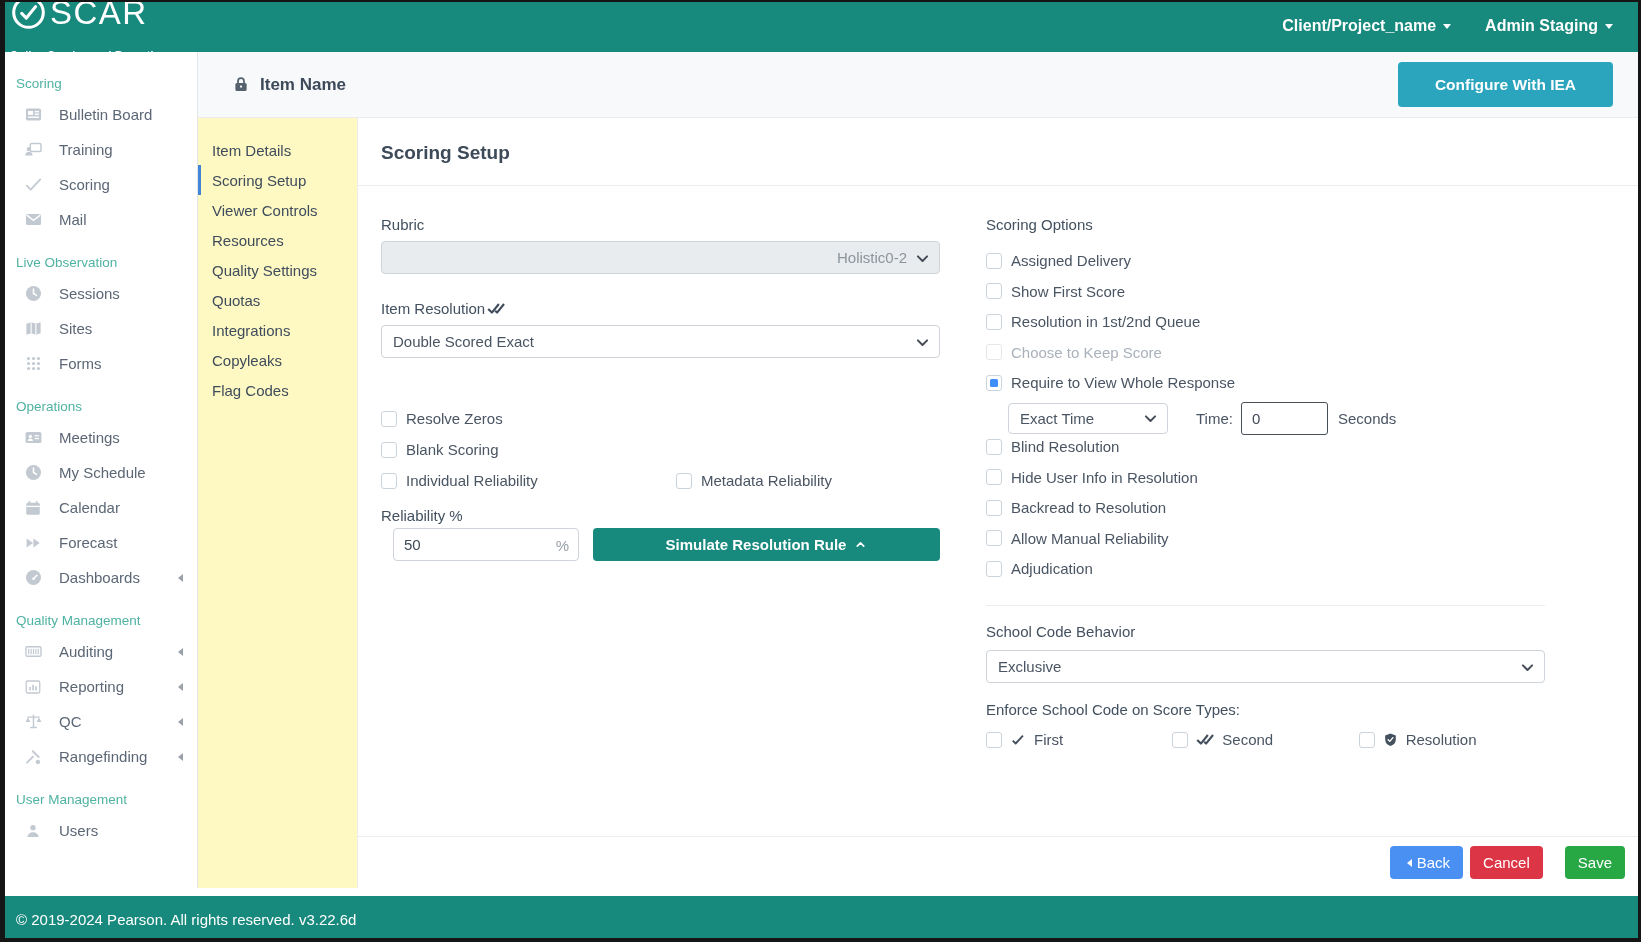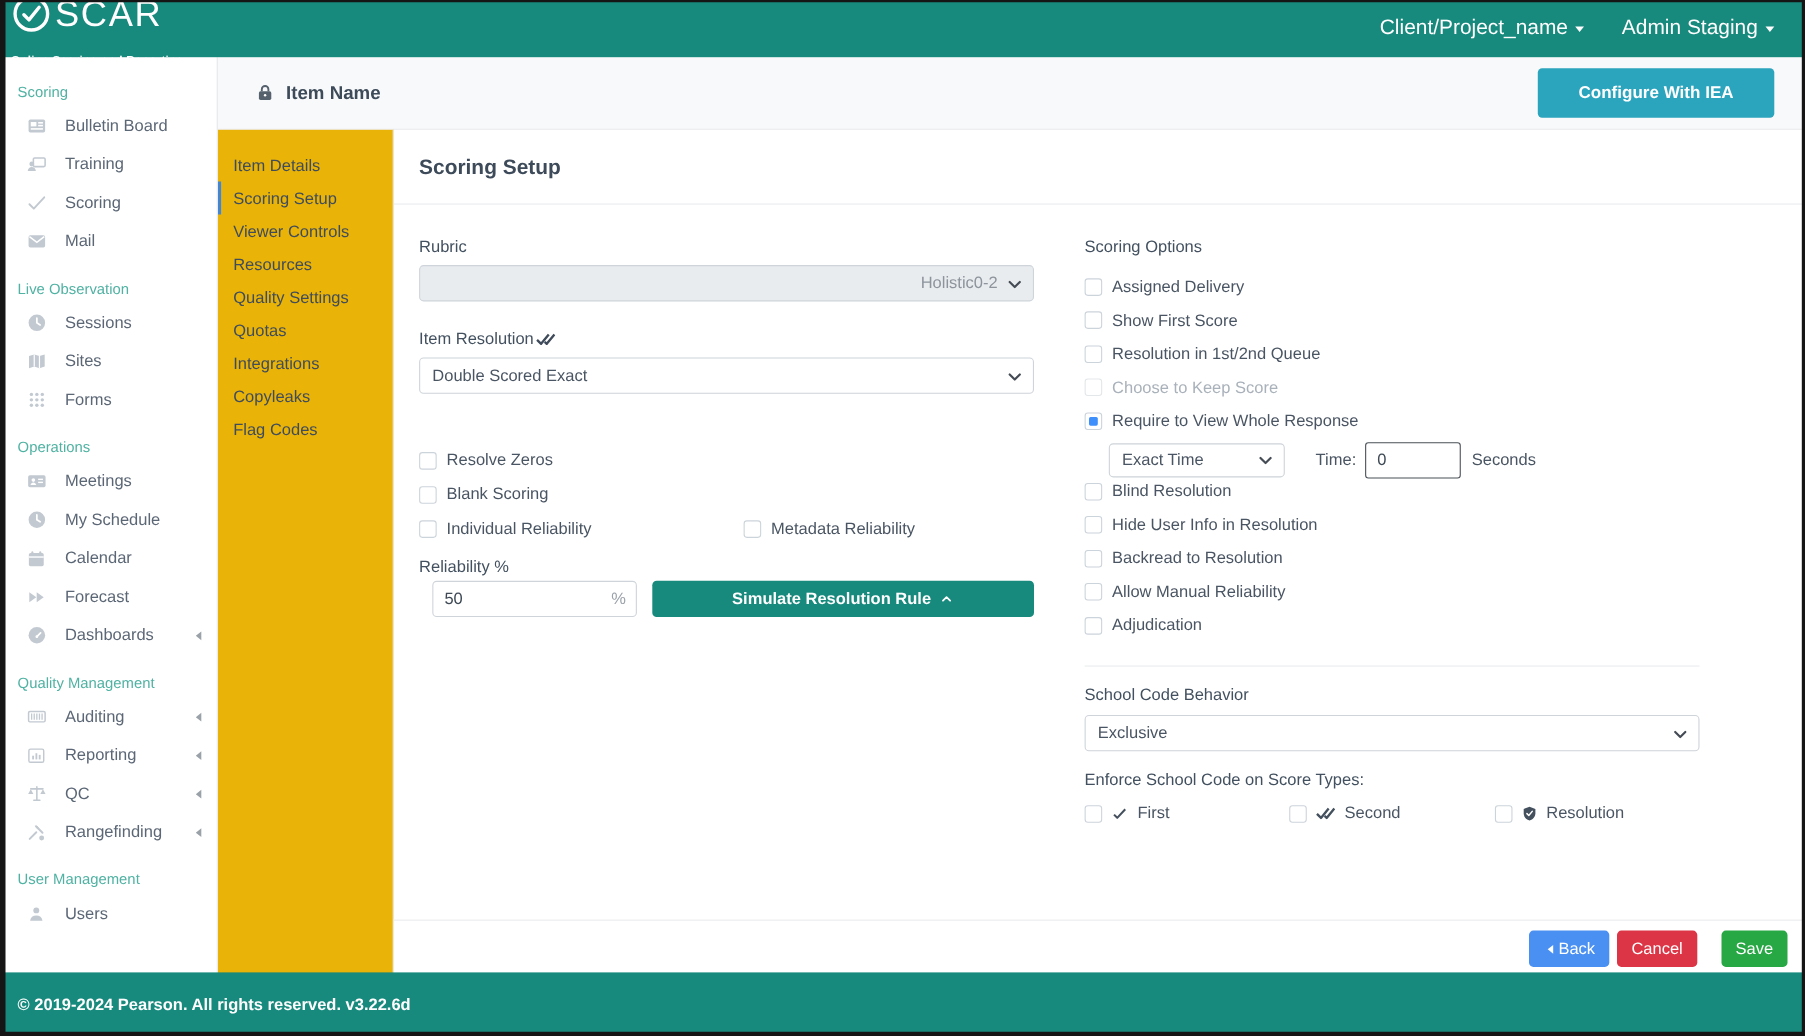--- a/index.html
+++ b/index.html
@@ -7,40 +7,40 @@
   body { font-family:"Liberation Sans","DejaVu Sans",sans-serif; background:#fff; position:relative; }
   .frame { position:absolute; inset:0; border:2px solid #151515; border-left-width:5px; border-bottom-width:4px; border-right-width:3px; pointer-events:none; z-index:90; }
 
   
   .topbar { position:absolute; left:0; top:0; width:100%; height:52px; background:#17897D; display:flex; align-items:center; z-index:5;justify-content:flex-end; }
   .logo { display:flex; flex-direction:column; margin-left:10px; margin-top:2px; }
   .logo-row { display:flex; align-items:center; gap:3px; }
   .logo-text { color:#fff; font-size:33px; font-weight:400; letter-spacing:1.5px; line-height:1; }
   .logo-tagline { color:#fff; font-size:10.5px; font-weight:700; letter-spacing:.3px; margin-top:18px; }
   .topbar-menus { margin-left:auto; display:flex; align-items:center; gap:34px; margin-right:28px; }
-  .topbar-menu { display:flex; align-items:center; color:#fff; font-size:19px; font-weight:400; cursor:pointer; }
+  .topbar-menu { display:flex; align-items:center; color:#fff; font-size:16px; font-weight:700; cursor:pointer; }
   .caret-down { width:0; height:0; border:4.5px solid transparent; border-top:5.5px solid #fff; margin-left:7px; margin-top:4px; }
 
   
   .sidebar { position:absolute; left:0; top:52px; width:198px; bottom:54px; background:#fff; border-right:1px solid #e4e7ea; overflow:hidden; padding-top:18px; z-index:4; }
   .nav-section-label { color:#4FB2A2; font-size:13.5px; margin:6px 16px 6px 16px; }
   .nav-section-label.spaced { margin-top:18px; }
   .nav-item { display:flex; align-items:center; height:35px; cursor:pointer; }
   .nav-item .nicon { width:22px; display:flex; justify-content:center; margin-left:22px; }
   .nav-item .nlabel { margin-left:15px; font-size:15px; color:#5C6776; }
   .collapse-arrow { width:0; height:0; border:4px solid transparent; border-right:5px solid #9aa1a9; margin-left:auto; margin-right:14px; }
 
   
   .page-header { position:absolute; left:198px; right:0; top:52px; height:66px; background:#f8f9fa; border-bottom:1px solid #ececee; display:flex; align-items:center; z-index:3; }
   .ph-title { display:flex; align-items:center; gap:10px; margin-left:34px; }
   .ph-title .title-text { font-size:17px; font-weight:600; color:#3D4A59; }
   .btn-configure { margin-left:auto; margin-right:28px; height:45px; padding:0 37px; background:#2BA4BE; border:none; border-radius:4px; color:#fff; font-size:15.5px; font-weight:600; font-family:inherit; cursor:pointer; }
 
   
-  .item-nav { position:absolute; left:198px; top:118px; width:160px; bottom:54px; background:#eab308; border-right:1px solid #ededef; padding-top:17px; z-index:3; }
+  .item-nav { position:absolute; left:198px; top:118px; width:160px; bottom:54px; background:#fef9c3; border-right:1px solid #ededef; padding-top:17px; z-index:3; }
   .item-nav-link { height:30px; display:flex; align-items:center; padding-left:11px; border-left:3px solid transparent; font-size:15px; color:#3F4C5C; cursor:pointer; }
   .item-nav-link.active { border-left-color:#4285D6; }
 
   
   .content { position:absolute; left:358px; right:0; top:118px; bottom:54px; background:#fff; overflow:hidden; }
   .content-title { position:absolute; left:23px; top:24px; font-size:19px; font-weight:700; color:#3D4A59; }
   .content-divider { position:absolute; left:0; right:0; top:67px; border-top:1px solid #eaecee; }
   .columns { position:absolute; left:23px; top:68px; display:flex; gap:46px; }
   .col { width:559px; }
 
@@ -76,21 +76,21 @@
 
   
   .action-bar { position:absolute; left:358px; right:0; bottom:54px; height:52px; border-top:1px solid #eaecee; background:#fff; display:flex; align-items:center; justify-content:flex-end; padding-right:16px; z-index:3; }
   .btn { height:33px; border:none; border-radius:4px; color:#fff; font-size:15px; font-weight:500; font-family:inherit; cursor:pointer; display:flex; align-items:center; justify-content:center; }
   .btn-back { background:#4A90F2; padding:0 13px; margin-right:7px; }
   .tri-left { width:0; height:0; border:4px solid transparent; border-right:5px solid #fff; margin-right:5px; }
   .btn-cancel { background:#DC3545; padding:0 13px; margin-right:22px; }
   .btn-save { background:#28A745; padding:0 13px; }
 
   
-  .app-footer { position:absolute; left:0; right:0; bottom:0; height:58px; background:#17897D; display:flex; align-items:center; z-index:6;font-weight:bold; }
+  .app-footer { position:absolute; left:0; right:0; bottom:0; height:46px; background:#17897D; display:flex; align-items:center; z-index:6; }
   .app-footer .copyright { color:#fff; font-size:15px; margin-left:16px; }
 
   .icon-svg { display:block; }
 </style>
 </head>
 <body>
 
 <header class="topbar">
   <div class="logo">
     <div class="logo-row">

